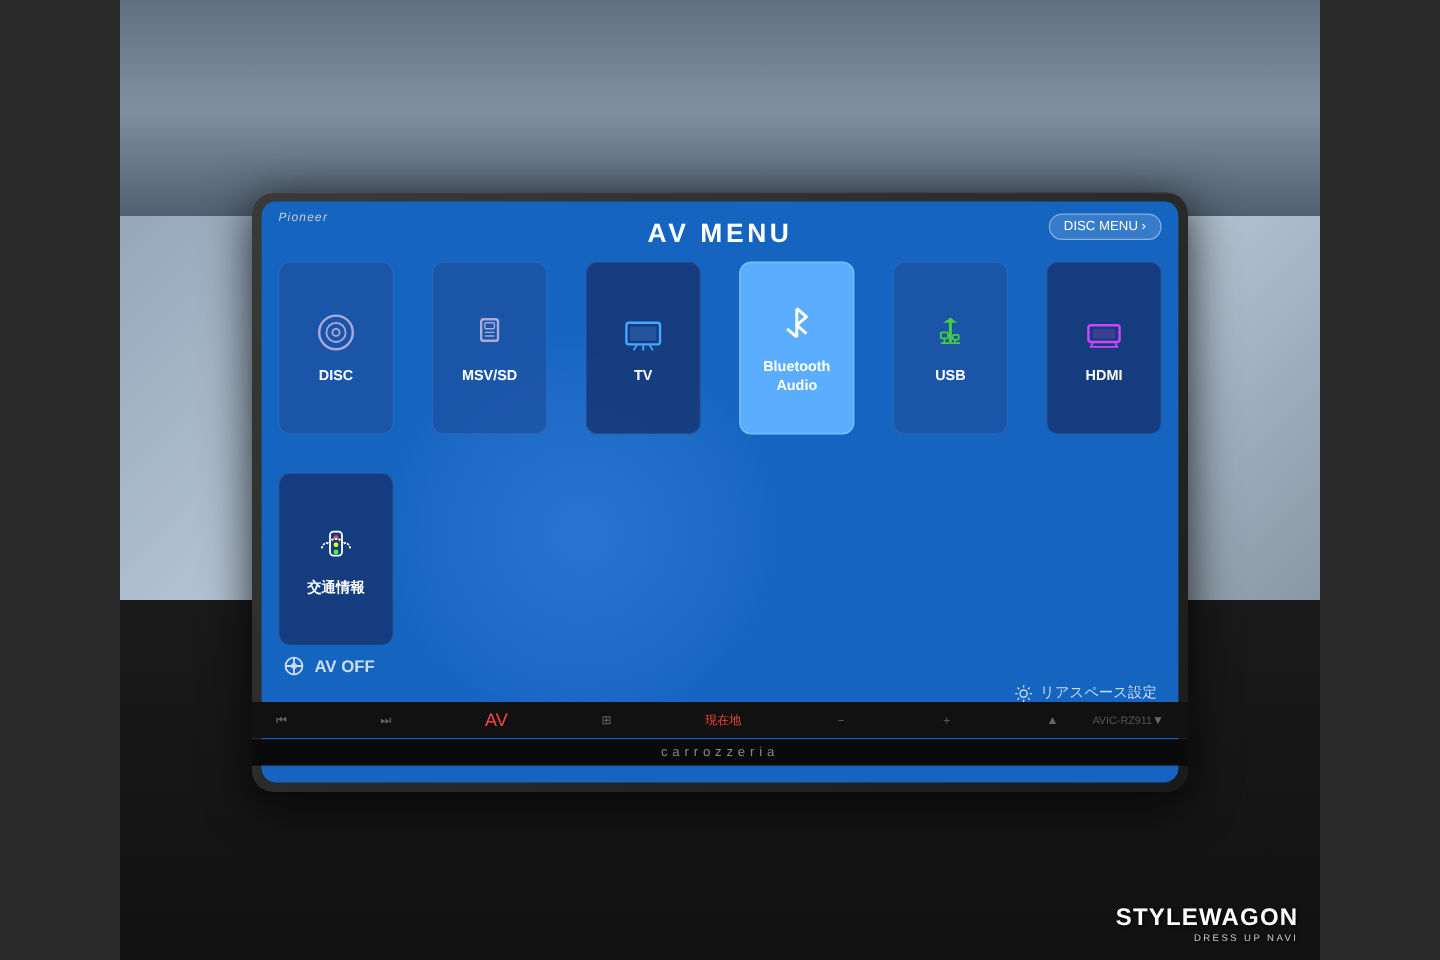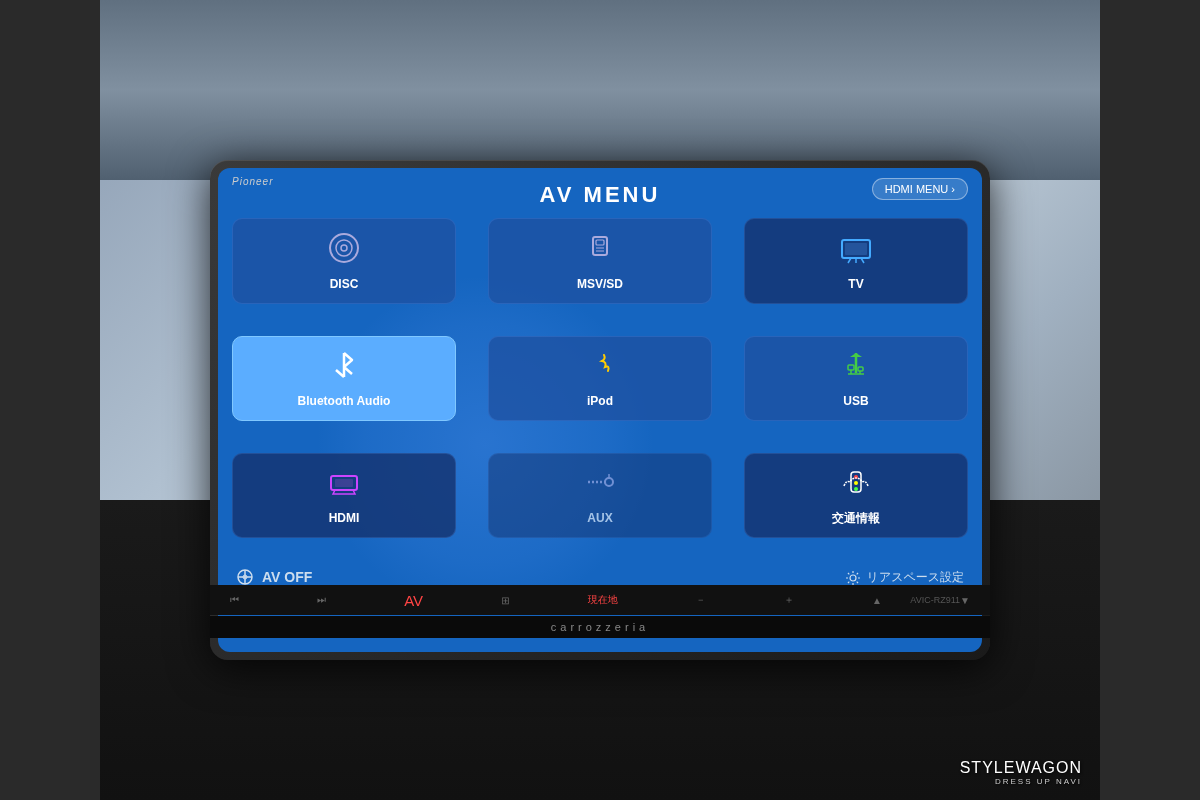--- a/index.html
+++ b/index.html
@@ -170,21 +170,21 @@
       color: #fff;
       font-size: 12px;
       font-weight: bold;
       text-align: center;
       line-height: 1.3;
     }
 
     
     .bottom-bar {
       display: flex;
-      align-items: flex-end;
+      align-items: flex-start;
       justify-content: space-between;
       padding: 8px 18px 6px;
       position: relative;
       z-index: 2;
     }
 
     .av-off {
       display: flex;
       align-items: center;
       gap: 8px;
@@ -251,22 +251,22 @@
 
     
     .watermark {
       position: absolute;
       bottom: 14px;
       right: 18px;
       text-align: right;
     }
     .watermark-title {
       color: #fff;
-      font-size: 16px;
-      font-weight: 400;
+      font-size: 20px;
+      font-weight: 700;
       letter-spacing: 1px;
       text-shadow: 1px 1px 3px rgba(0,0,0,0.8);
     }
     .watermark-sub {
       color: #ccc;
       font-size: 8px;
       letter-spacing: 2px;
       text-shadow: 1px 1px 2px rgba(0,0,0,0.8);
     }
   </style>
@@ -279,26 +279,26 @@
   <div class="dash-surround"></div>
 
   <div class="unit-frame">
     <div class="screen-outer">
 
       <div class="circle-overlay"></div>
 
       <div class="pioneer-logo">Pioneer</div>
 
       <div class="home-menu-btn">
-        <span>HDMI MENU ›</span>
+        <span>DISC MENU ›</span>
       </div>
 
       <div class="av-title">AV MENU</div>
 
-      <div class="menu-grid" id="menu-grid" style="grid-template-columns: repeat(3, 1fr); grid-template-rows: repeat(2, 1fr); gap: 32px;">
+      <div class="menu-grid" id="menu-grid" style="grid-template-columns: repeat(6, 1fr); grid-template-rows: repeat(2, 1fr); gap: 32px;">
 
       <div class="menu-item">
     <div class="item-icon"><svg width="36" height="36" viewBox="0 0 36 36">
       <circle cx="18" cy="18" r="14" fill="none" stroke="#aad" stroke-width="2"></circle>
       <circle cx="18" cy="18" r="8" fill="none" stroke="#aad" stroke-width="1.5"></circle>
       <circle cx="18" cy="18" r="3" fill="none" stroke="#aad" stroke-width="1.5"></circle>
     </svg></div>
     <div class="item-label">DISC</div>
   </div>
           <div class="menu-item">
@@ -319,54 +319,40 @@
       <rect x="7" y="13" width="22" height="12" rx="1" fill="rgba(60,120,200,0.4)"></rect>
     </svg></div>
     <div class="item-label">TV</div>
   </div>
           <div class="menu-item active">
     <div class="item-icon"><svg width="36" height="36" viewBox="0 0 36 36">
       <path d="M18 6 L18 30 M18 6 L26 13 L18 20 L26 27 M18 30 L10 23" fill="none" stroke="#fff" stroke-width="2.5" stroke-linejoin="round"></path>
     </svg></div>
     <div class="item-label">Bluetooth
 Audio</div>
-  </div>
-          <div class="menu-item">
-    <div class="item-icon"><svg width="36" height="36" viewBox="0 0 36 36">
-      <path d="M22 8 Q24 12 20 14 Q25 15 23 20 Q28 18 26 24" fill="none" stroke="#fc0" stroke-width="2" stroke-linecap="round"></path>
-    </svg></div>
-    <div class="item-label">iPod</div>
   </div>
           <div class="menu-item">
     <div class="item-icon"><svg width="36" height="36" viewBox="0 0 36 36">
       <path d="M18 6 L18 26" stroke="#4c4" stroke-width="2.5"></path>
       <path d="M12 10 L24 10 L18 6 Z" fill="#4c4"></path>
       <rect x="10" y="18" width="6" height="5" rx="1" fill="none" stroke="#4c4" stroke-width="1.5"></rect>
       <rect x="20" y="20" width="5" height="4" rx="1" fill="none" stroke="#4c4" stroke-width="1.5"></rect>
       <line x1="13" y1="23" x2="13" y2="27" stroke="#4c4" stroke-width="1.5"></line>
       <line x1="22" y1="24" x2="22" y2="27" stroke="#4c4" stroke-width="1.5"></line>
       <path d="M10 27 L26 27" stroke="#4c4" stroke-width="1.5"></path>
     </svg></div>
     <div class="item-label">USB</div>
   </div>
           <div class="menu-item dark">
     <div class="item-icon"><svg width="36" height="36" viewBox="0 0 36 36">
       <rect x="5" y="12" width="26" height="14" rx="2" fill="none" stroke="#c4f" stroke-width="2"></rect>
       <path d="M9 26 L7 30 L29 30 L27 26" fill="none" stroke="#c4f" stroke-width="1.5"></path>
       <rect x="9" y="15" width="18" height="8" rx="1" fill="rgba(150,80,200,0.3)"></rect>
     </svg></div>
     <div class="item-label">HDMI</div>
-  </div>
-          <div class="menu-item dark disabled">
-    <div class="item-icon"><svg width="36" height="36" viewBox="0 0 36 36">
-      <line x1="6" y1="18" x2="24" y2="18" stroke="#aad" stroke-width="2.5" stroke-dasharray="2,2"></line>
-      <circle cx="27" cy="18" r="4" fill="none" stroke="#aad" stroke-width="2"></circle>
-      <line x1="27" y1="10" x2="27" y2="14" stroke="#aad" stroke-width="1.5"></line>
-    </svg></div>
-    <div class="item-label">AUX</div>
   </div>
           <div class="menu-item dark">
     <div class="item-icon"><svg width="36" height="36" viewBox="0 0 36 36">
       <rect x="13" y="8" width="10" height="20" rx="3" fill="none" stroke="#fff" stroke-width="1.5"></rect>
       <circle cx="18" cy="13" r="2" fill="#f44"></circle>
       <circle cx="18" cy="19" r="2" fill="#ff0"></circle>
       <circle cx="18" cy="25" r="2" fill="#4f4"></circle>
       <path d="M6 22 Q8 16 12 18 Q14 14 18 14" fill="none" stroke="#fff" stroke-width="1.5" stroke-dasharray="2,1"></path>
       <path d="M30 22 Q28 16 24 18 Q22 14 18 14" fill="none" stroke="#fff" stroke-width="1.5" stroke-dasharray="2,1"></path>
     </svg></div>

